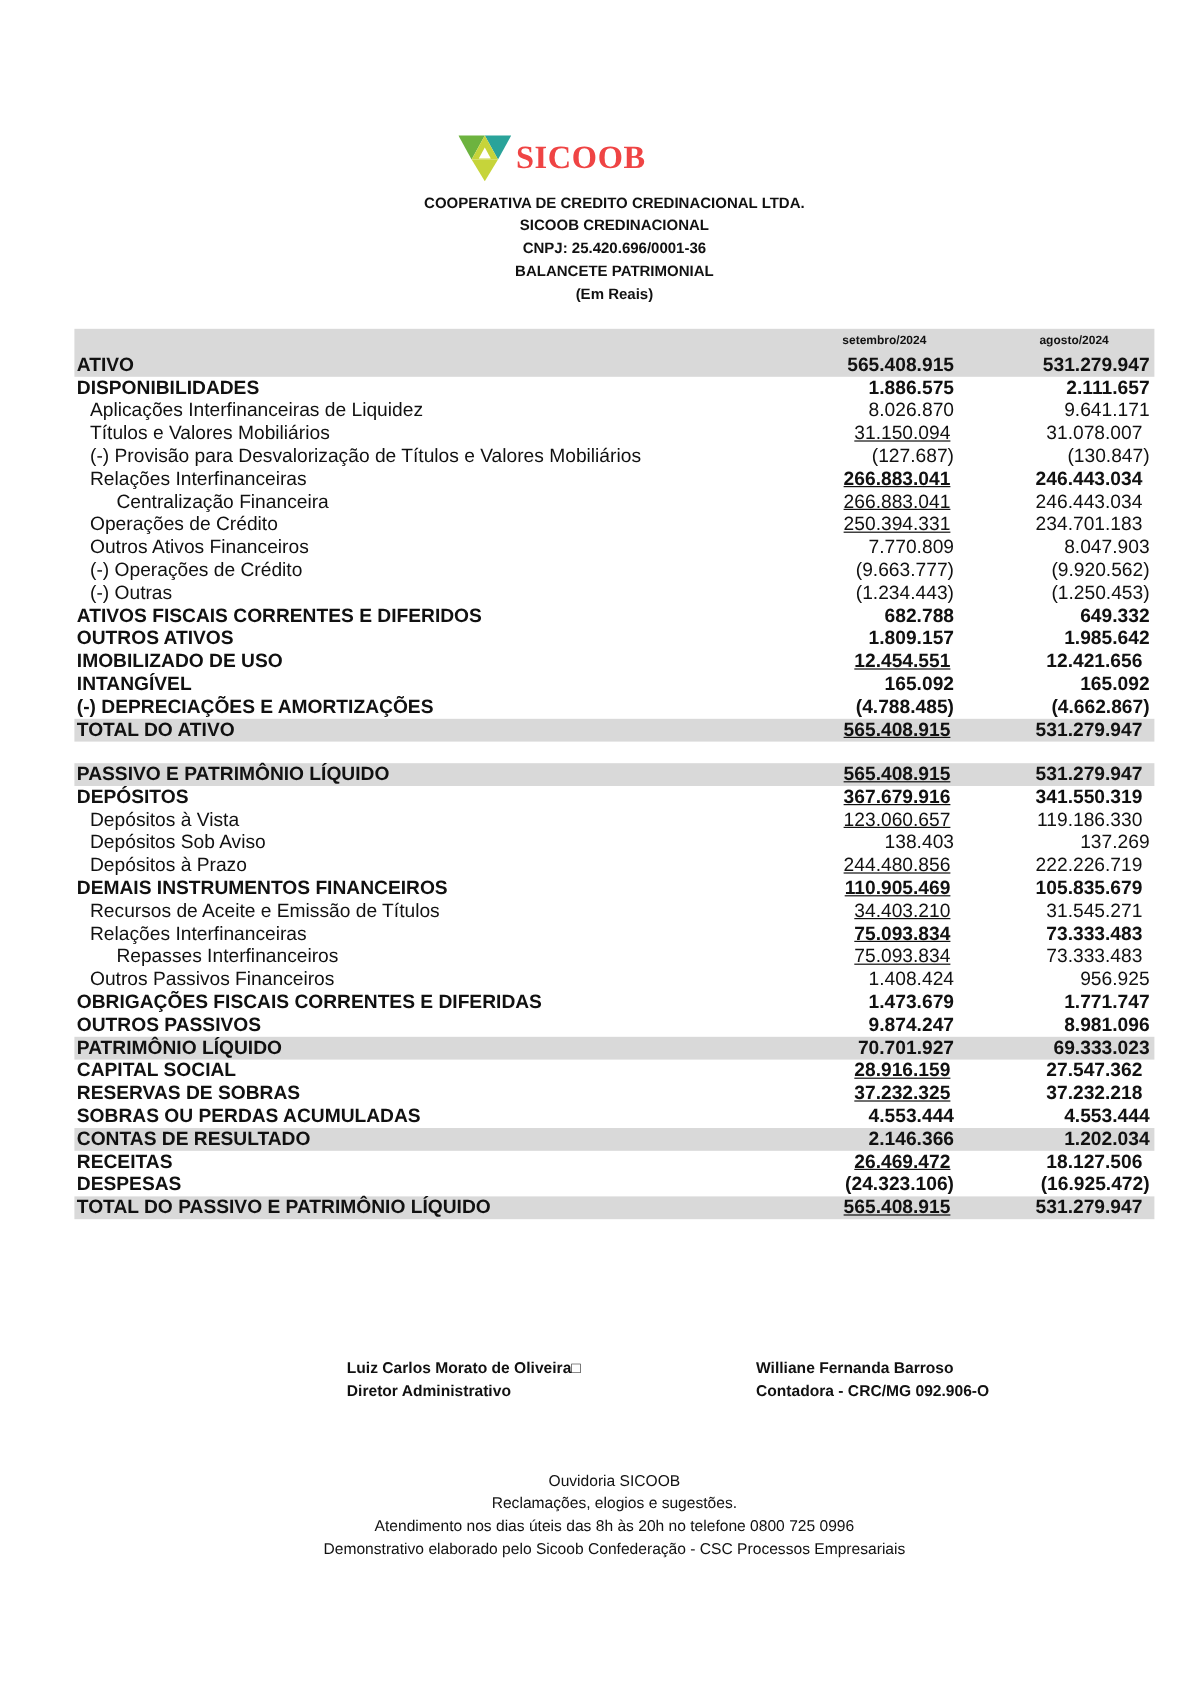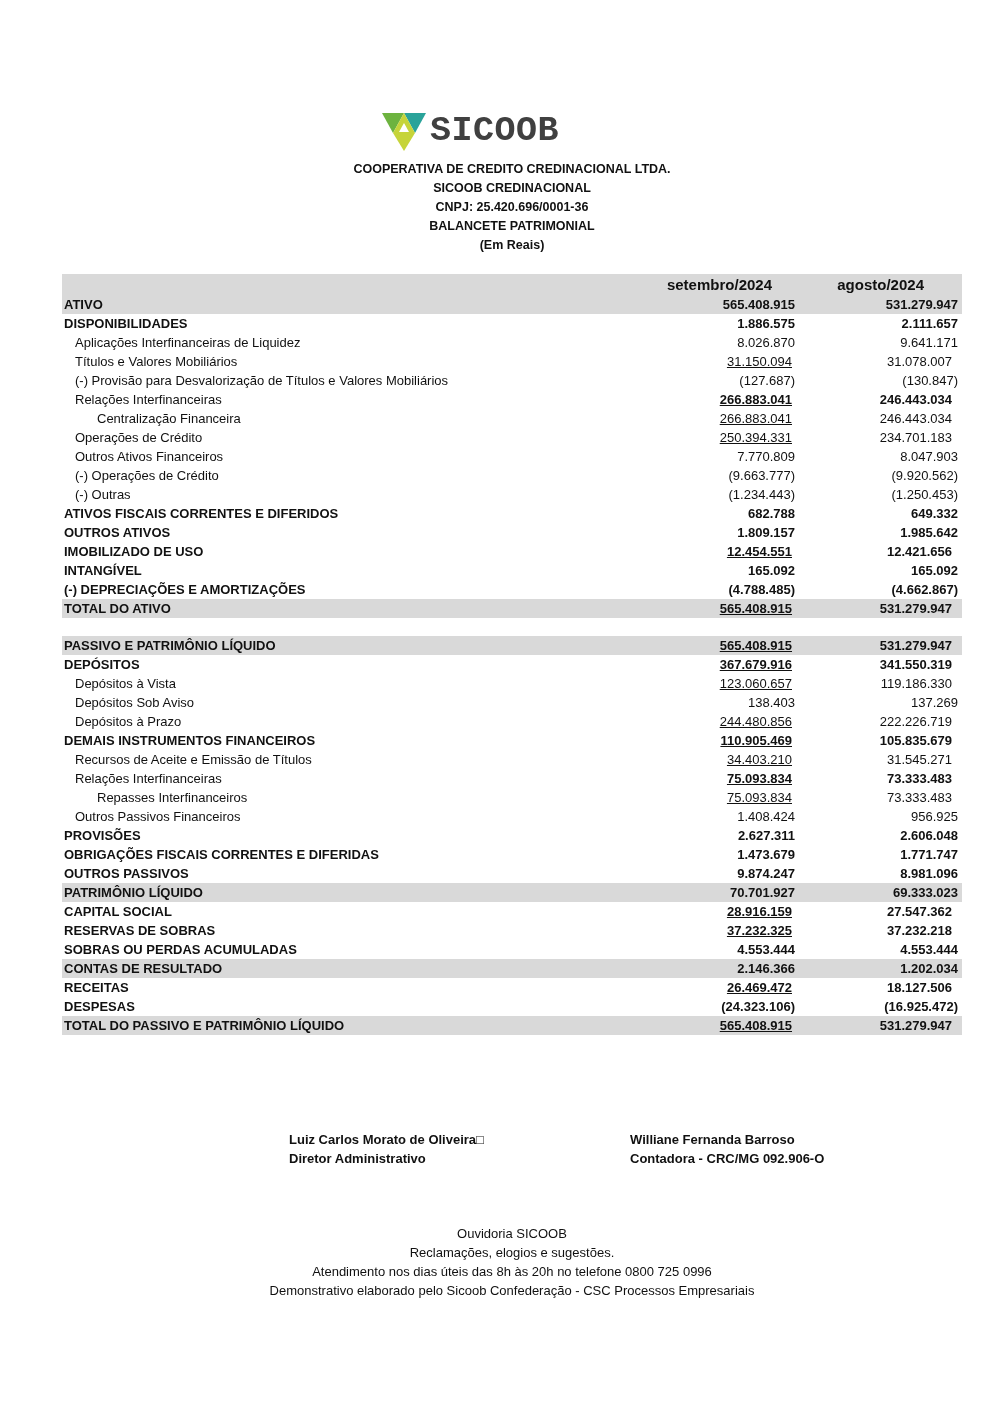--- a/index.html
+++ b/index.html
@@ -1,31 +1,31 @@
 <!DOCTYPE html>
 <html><head>
 <meta charset="utf-8">
 <style>
   html, body { margin: 0; padding: 0; background: #ffffff; }
   body { width: 1000px; height: 1415px; position: relative; font-family: "Liberation Sans", "DejaVu Sans", sans-serif; color: #111; }
   .logo { position: absolute; left: 382px; top: 110px; width: 180px; height: 42px; display: flex; align-items: center; }
   .logo svg { display: block; }
-  .logo-text { font-family: Liberation Mono, monospace; font-weight: bold; font-size: 35px; color: #404040; letter-spacing: 0.5px; margin-left: 4px; line-height: 1; }
+  .logo-text { font-family: Liberation Serif, serif; font-weight: bold; font-size: 27px; color: #ef4444; letter-spacing: 0.5px; margin-left: 4px; line-height: 1; }
   .header { position: absolute; top: 160px; left: 0; width: 1024px; text-align: center; font-weight: bold; font-size: 12.5px; line-height: 19px; }
   .header div { white-space: nowrap; }
   .table { position: absolute; left: 62px; top: 274px; width: 900px; }
-  .row { position: relative; height: 19px; line-height: 19px; font-size: 13px; white-space: nowrap; }
+  .row { position: relative; height: 19px; line-height: 19px; font-size: 16px; white-space: nowrap; }
   .row .label { position: absolute; left: 2px; top: 0; }
   .row .v1 { position: absolute; right: 167px; top: 0; text-align: right; }
   .row .v2 { position: absolute; right: 4px; top: 0; text-align: left; }
   .row.bold { font-weight: bold; }
   .row.shade { background: #d9d9d9; }
   .row.i1 .label { left: 13px; }
   .row.i2 .label { left: 35px; text-align: center; }
-  .row.head { height: 21px; line-height: 22px; font-weight: bold; font-size: 15px; padding-left: 40px; }
+  .row.head { height: 21px; line-height: 22px; font-weight: bold; font-size: 10px; padding-left: 40px; }
   .row.head .v1 { right: 190px; }
   .row.head .v2 { right: 38px; }
   .row.spacer { height: 18px; }
   .row.nudge-left .v1 { right: 170px; text-decoration: underline; }
   .row.nudge-left .v2 { right: 10px; }
   .sig { position: absolute; top: 1130px; font-weight: bold; font-size: 13px; line-height: 19px; white-space: nowrap; margin-left: 36px; }
   .sig.left { left: 253px; }
   .sig.right { left: 594px; }
   .footer { position: absolute; top: 1224px; left: 0; width: 1024px; text-align: center; font-size: 13px; line-height: 19px; }
   .footer div { white-space: nowrap; }
@@ -190,25 +190,20 @@
       <span class="label">Repasses Interfinanceiros</span>
       <span class="v1">75.093.834</span>
       <span class="v2">73.333.483</span>
     </div>
   <div class="row i1">
       <span class="label">Outros Passivos Financeiros</span>
       <span class="v1">1.408.424</span>
       <span class="v2">956.925</span>
     </div>
   <div class="row bold">
-      <span class="label">PROVISÕES</span>
-      <span class="v1">2.627.311</span>
-      <span class="v2">2.606.048</span>
-    </div>
-  <div class="row bold">
       <span class="label">OBRIGAÇÕES FISCAIS CORRENTES E DIFERIDAS</span>
       <span class="v1">1.473.679</span>
       <span class="v2">1.771.747</span>
     </div>
   <div class="row bold">
       <span class="label">OUTROS PASSIVOS</span>
       <span class="v1">9.874.247</span>
       <span class="v2">8.981.096</span>
     </div>
   <div class="row bold shade">

